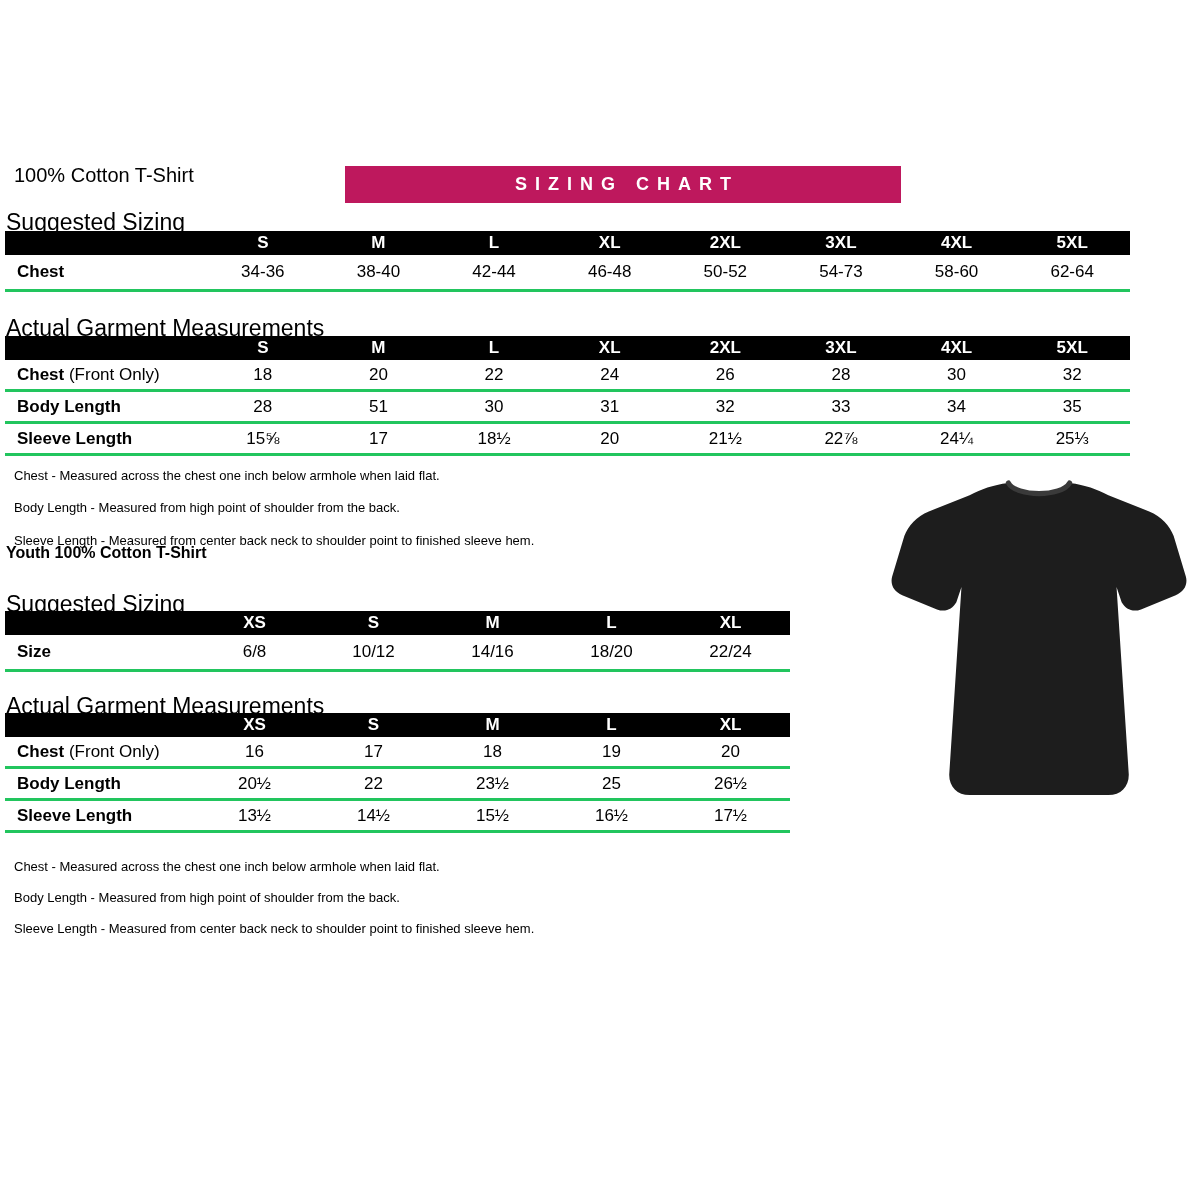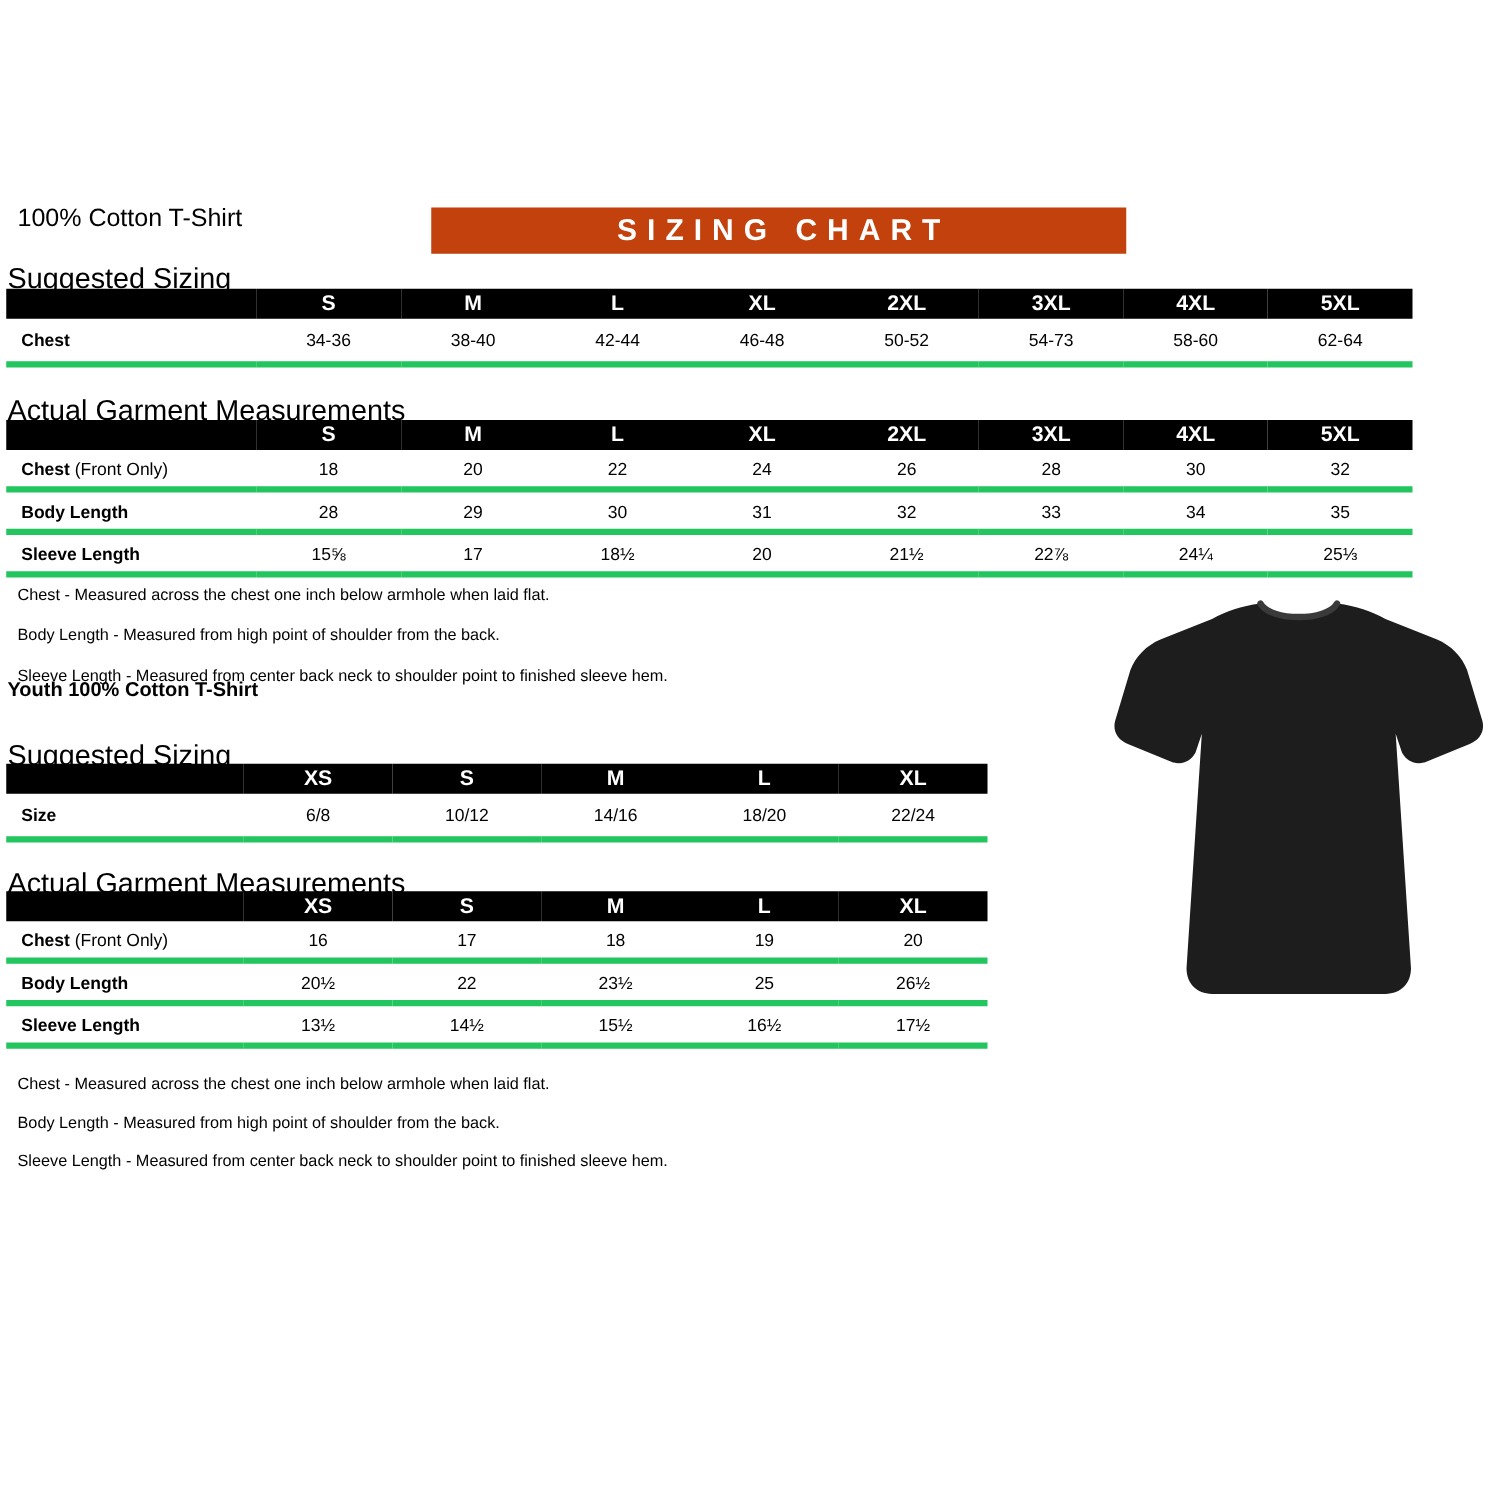--- a/index.html
+++ b/index.html
@@ -9,22 +9,22 @@
     background: #ffffff;
     color: #000000;
     font-family: "Liberation Sans", "DejaVu Sans", sans-serif;
     overflow: hidden;
   }
   .abs { position: absolute; }
 
   #title { left: 14px; top: 164px; font-size: 20px; font-weight: 400; white-space: nowrap; }
   #banner {
     left: 345px; top: 166px; width: 556px; height: 37px;
-    background: #c2410c; color: #ffffff;
-    font-size: 24px; font-weight: 700; letter-spacing: 8px; padding-left: 8px;
+    background: #be185d; color: #ffffff;
+    font-size: 18px; font-weight: 700; letter-spacing: 8px; padding-left: 8px;
     display: flex; align-items: center; justify-content: center;
     box-sizing: border-box;
   }
 
   .section-label { font-size: 23px; white-space: nowrap; }
   #lbl-adult-suggested { left: 6px; top: 209px; }
   #adult-suggested    { left: 5px; top: 231px; width: 1125px; }
   #lbl-adult-garment  { left: 6px; top: 315px; }
   #adult-garment      { left: 5px; top: 336px; width: 1125px; }
 
@@ -38,22 +38,22 @@
   #note-a0 { top: 455px; } #note-a1 { top: 487px; } #note-a2 { top: 520px; }
   #note-y0 { top: 846px; } #note-y1 { top: 877px; } #note-y2 { top: 908px; }
 
   table { width: 100%; border-collapse: collapse; table-layout: fixed; }
   th {
     background: #000000; color: #ffffff;
     font-weight: 700; font-size: 17px; height: 24px;
     text-align: center; padding: 0;
   }
   td {
-    font-size: 14px; text-align: center; height: 29px;
-    border-bottom: 5px solid #22c55e; padding: 0;
+    font-size: 17px; text-align: center; height: 29px;
+    border-bottom: 3px solid #22c55e; padding: 0;
   }
   .suggested td { height: 34px; }
   td.row-label { text-align: left; padding-left: 12px; font-weight: 700; }
   td.row-label .suffix { font-weight: 400; }
 
   #tshirt { left: 888px; top: 470px; }
 </style>
 </head>
 <body>
 
@@ -140,21 +140,21 @@
             <td>22</td>
             <td>24</td>
             <td>26</td>
             <td>28</td>
             <td>30</td>
             <td>32</td>
           </tr>
           <tr>
             <td class="row-label"><span>Body Length</span></td>
             <td>28</td>
-            <td>29</td>
+            <td>51</td>
             <td>30</td>
             <td>31</td>
             <td>32</td>
             <td>33</td>
             <td>34</td>
             <td>35</td>
           </tr>
           <tr>
             <td class="row-label"><span>Sleeve Length</span></td>
             <td>15⅝</td>

